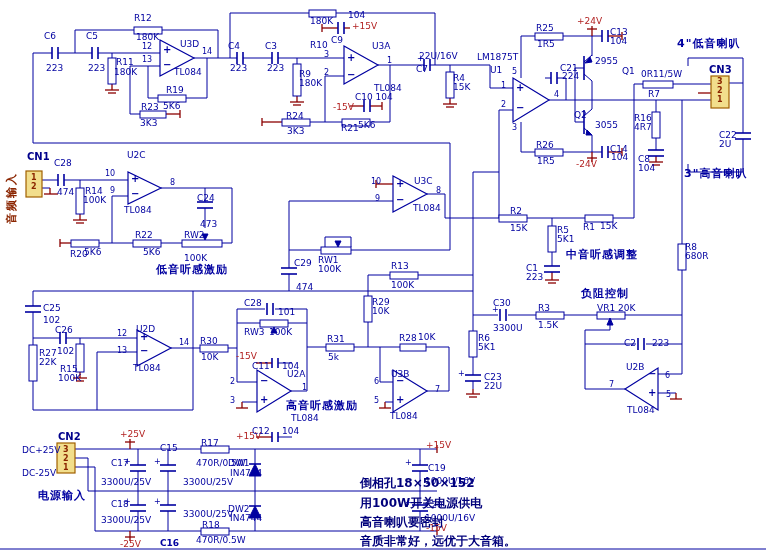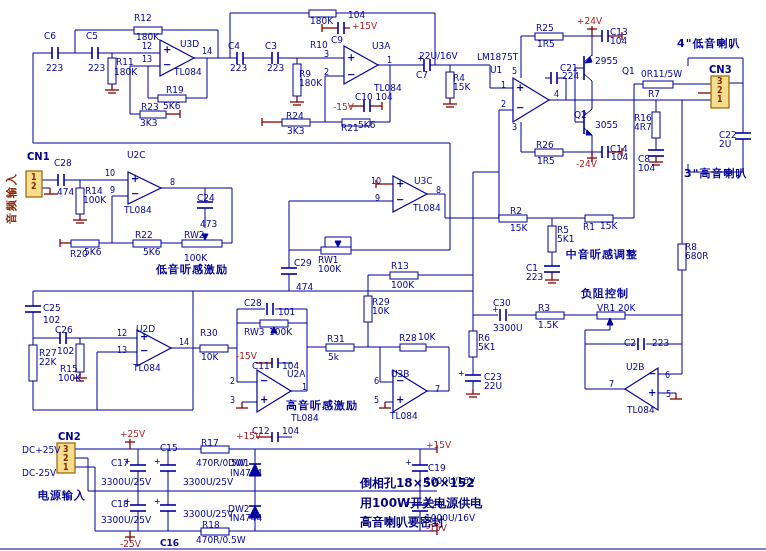--- a/index.html
+++ b/index.html
@@ -429,21 +429,21 @@
       <span class="lb b" style="left: 299px; top: 79px;">180K</span>
       <span class="lb b" style="left: 372px; top: 42px;">U3A</span>
       <span class="lb b" style="left: 374px; top: 84px;">TL084</span>
       <span class="lb b" style="left: 355px; top: 93px;">C10 104</span>
       <span class="lb r" style="left: 333px; top: 103px;">-15V</span>
       <span class="lb b" style="left: 286px; top: 112px;">R24</span>
       <span class="lb b" style="left: 287px; top: 127px;">3K3</span>
       <span class="lb b" style="left: 341px; top: 124px;">R21</span>
       <span class="lb b" style="left: 358px; top: 121px;">5K6</span>
       <span class="lb b" style="left: 419px; top: 52px;">22U/16V</span>
-      <span class="lb b" style="left: 416px; top: 71px; text-align: right;">C7</span>
+      <span class="lb b" style="left: 416px; top: 65px; text-align: right;">C7</span>
       <span class="lb b" style="left: 453px; top: 74px;">R4</span>
       <span class="lb b" style="left: 453px; top: 83px;">15K</span>
       <span class="lb b" style="left: 477px; top: 53px;">LM1875T</span>
       <span class="lb b" style="left: 490px; top: 66px;">U1</span>
       <span class="lb s" style="left: 501px; top: 82px;">1</span>
       <span class="lb s" style="left: 501px; top: 101px;">2</span>
       <span class="lb s" style="left: 512px; top: 68px;">5</span>
       <span class="lb s" style="left: 512px; top: 124px;">3</span>
       <span class="lb s" style="left: 554px; top: 91px;">4</span>
       <span class="lb b" style="left: 536px; top: 24px;">R25</span>
@@ -591,20 +591,21 @@
       <span class="lb b" style="left: 230px; top: 514px;">IN4744</span>
       <span class="lb b" style="left: 202px; top: 521px;">R18</span>
       <span class="lb b" style="left: 196px; top: 536px;">470R/0.5W</span>
       <span class="lb b" style="left: 425px; top: 501px;">C20</span>
       <span class="lb b" style="left: 425px; top: 514px;">1000U/16V</span>
       <span class="lb r" style="left: 426px; top: 524px;">-15V</span>
       <span class="lb r" style="left: 120px; top: 540px;">-25V</span>
       <span class="lb note" style="left: 360px; top: 477px;">倒相孔18×50×152</span>
       <span class="lb note" style="left: 360px; top: 497px;">用100W开关电源供电</span>
       <span class="lb note" style="left: 360px; top: 516px;">高音喇叭要密封</span>
+      <span class="lb note" style="left: 360px; top: 535px;">音质非常好，远优于大音箱。</span>
       <span class="lb op" style="left: 163px; top: 45px;">+</span>
       <span class="lb op" style="left: 163px; top: 60px;">−</span>
       <span class="lb op" style="left: 347px; top: 53px;">+</span>
       <span class="lb op" style="left: 347px; top: 70px;">−</span>
       <span class="lb op" style="left: 516px; top: 83px;">+</span>
       <span class="lb op" style="left: 516px; top: 103px;">−</span>
       <span class="lb op" style="left: 131px; top: 174px;">+</span>
       <span class="lb op" style="left: 131px; top: 189px;">−</span>
       <span class="lb op" style="left: 396px; top: 179px;">+</span>
       <span class="lb op" style="left: 396px; top: 195px;">−</span>
@@ -614,21 +615,21 @@
       <span class="lb op" style="left: 260px; top: 395px;">+</span>
       <span class="lb op" style="left: 396px; top: 376px;">−</span>
       <span class="lb op" style="left: 396px; top: 395px;">+</span>
       <span class="lb op" style="left: 648px; top: 369px;">−</span>
       <span class="lb op" style="left: 648px; top: 388px;">+</span>
       <span class="lb b" style="left: 136px; top: 325px;">U2D</span>
       <span class="lb b" style="left: 133px; top: 364px;">TL084</span>
       <span class="lb s" style="left: 117px; top: 330px;">12</span>
       <span class="lb s" style="left: 117px; top: 347px;">13</span>
       <span class="lb s" style="left: 179px; top: 339px;">14</span>
-      <span class="lb b" style="left: 200px; top: 329px;">R30</span>
+      <span class="lb b" style="left: 200px; top: 337px;">R30</span>
       <span class="lb b" style="left: 201px; top: 353px;">10K</span>
       <span class="lb b" style="left: 43px; top: 304px;">C25</span>
       <span class="lb b" style="left: 43px; top: 316px;">102</span>
       <span class="lb b" style="left: 55px; top: 326px;">C26</span>
       <span class="lb b" style="left: 57px; top: 347px;">102</span>
       <span class="lb b" style="left: 39px; top: 349px;">R27</span>
       <span class="lb b" style="left: 39px; top: 358px;">22K</span>
       <span class="lb b" style="left: 60px; top: 365px;">R15</span>
       <span class="lb b" style="left: 58px; top: 374px;">100K</span>
       <span class="lb t" style="left: 492px; top: 306px;">+</span>

